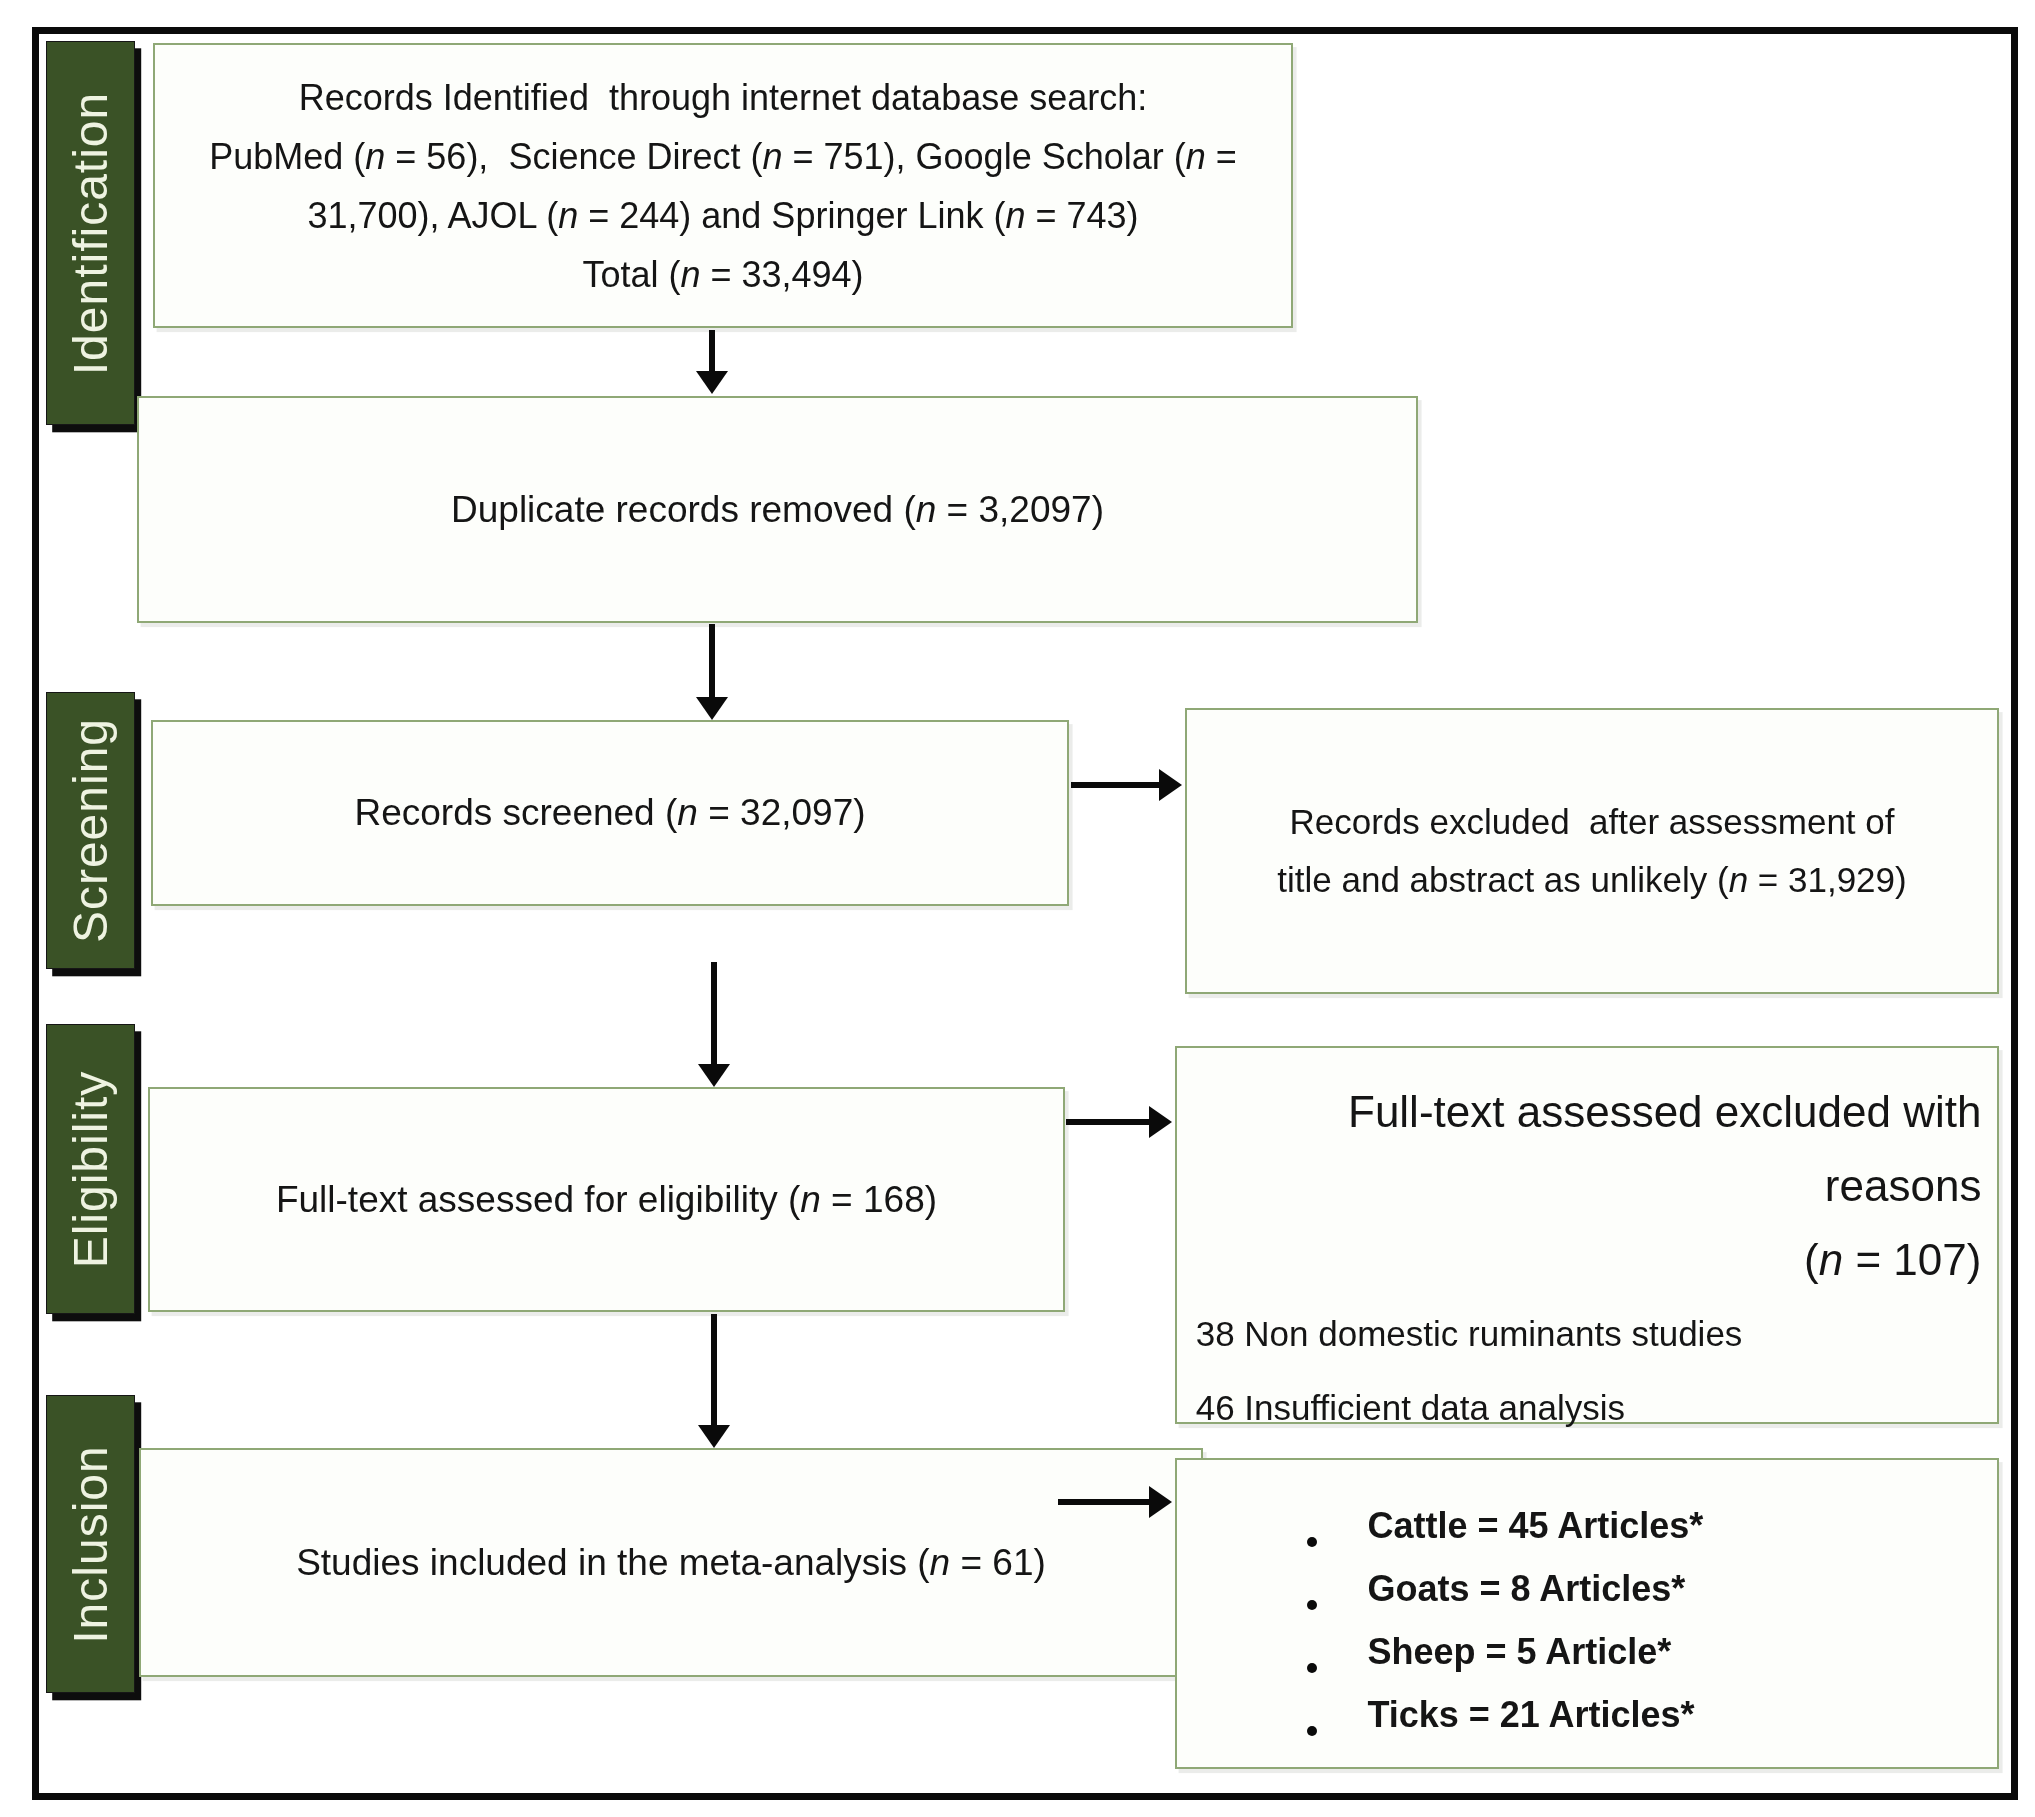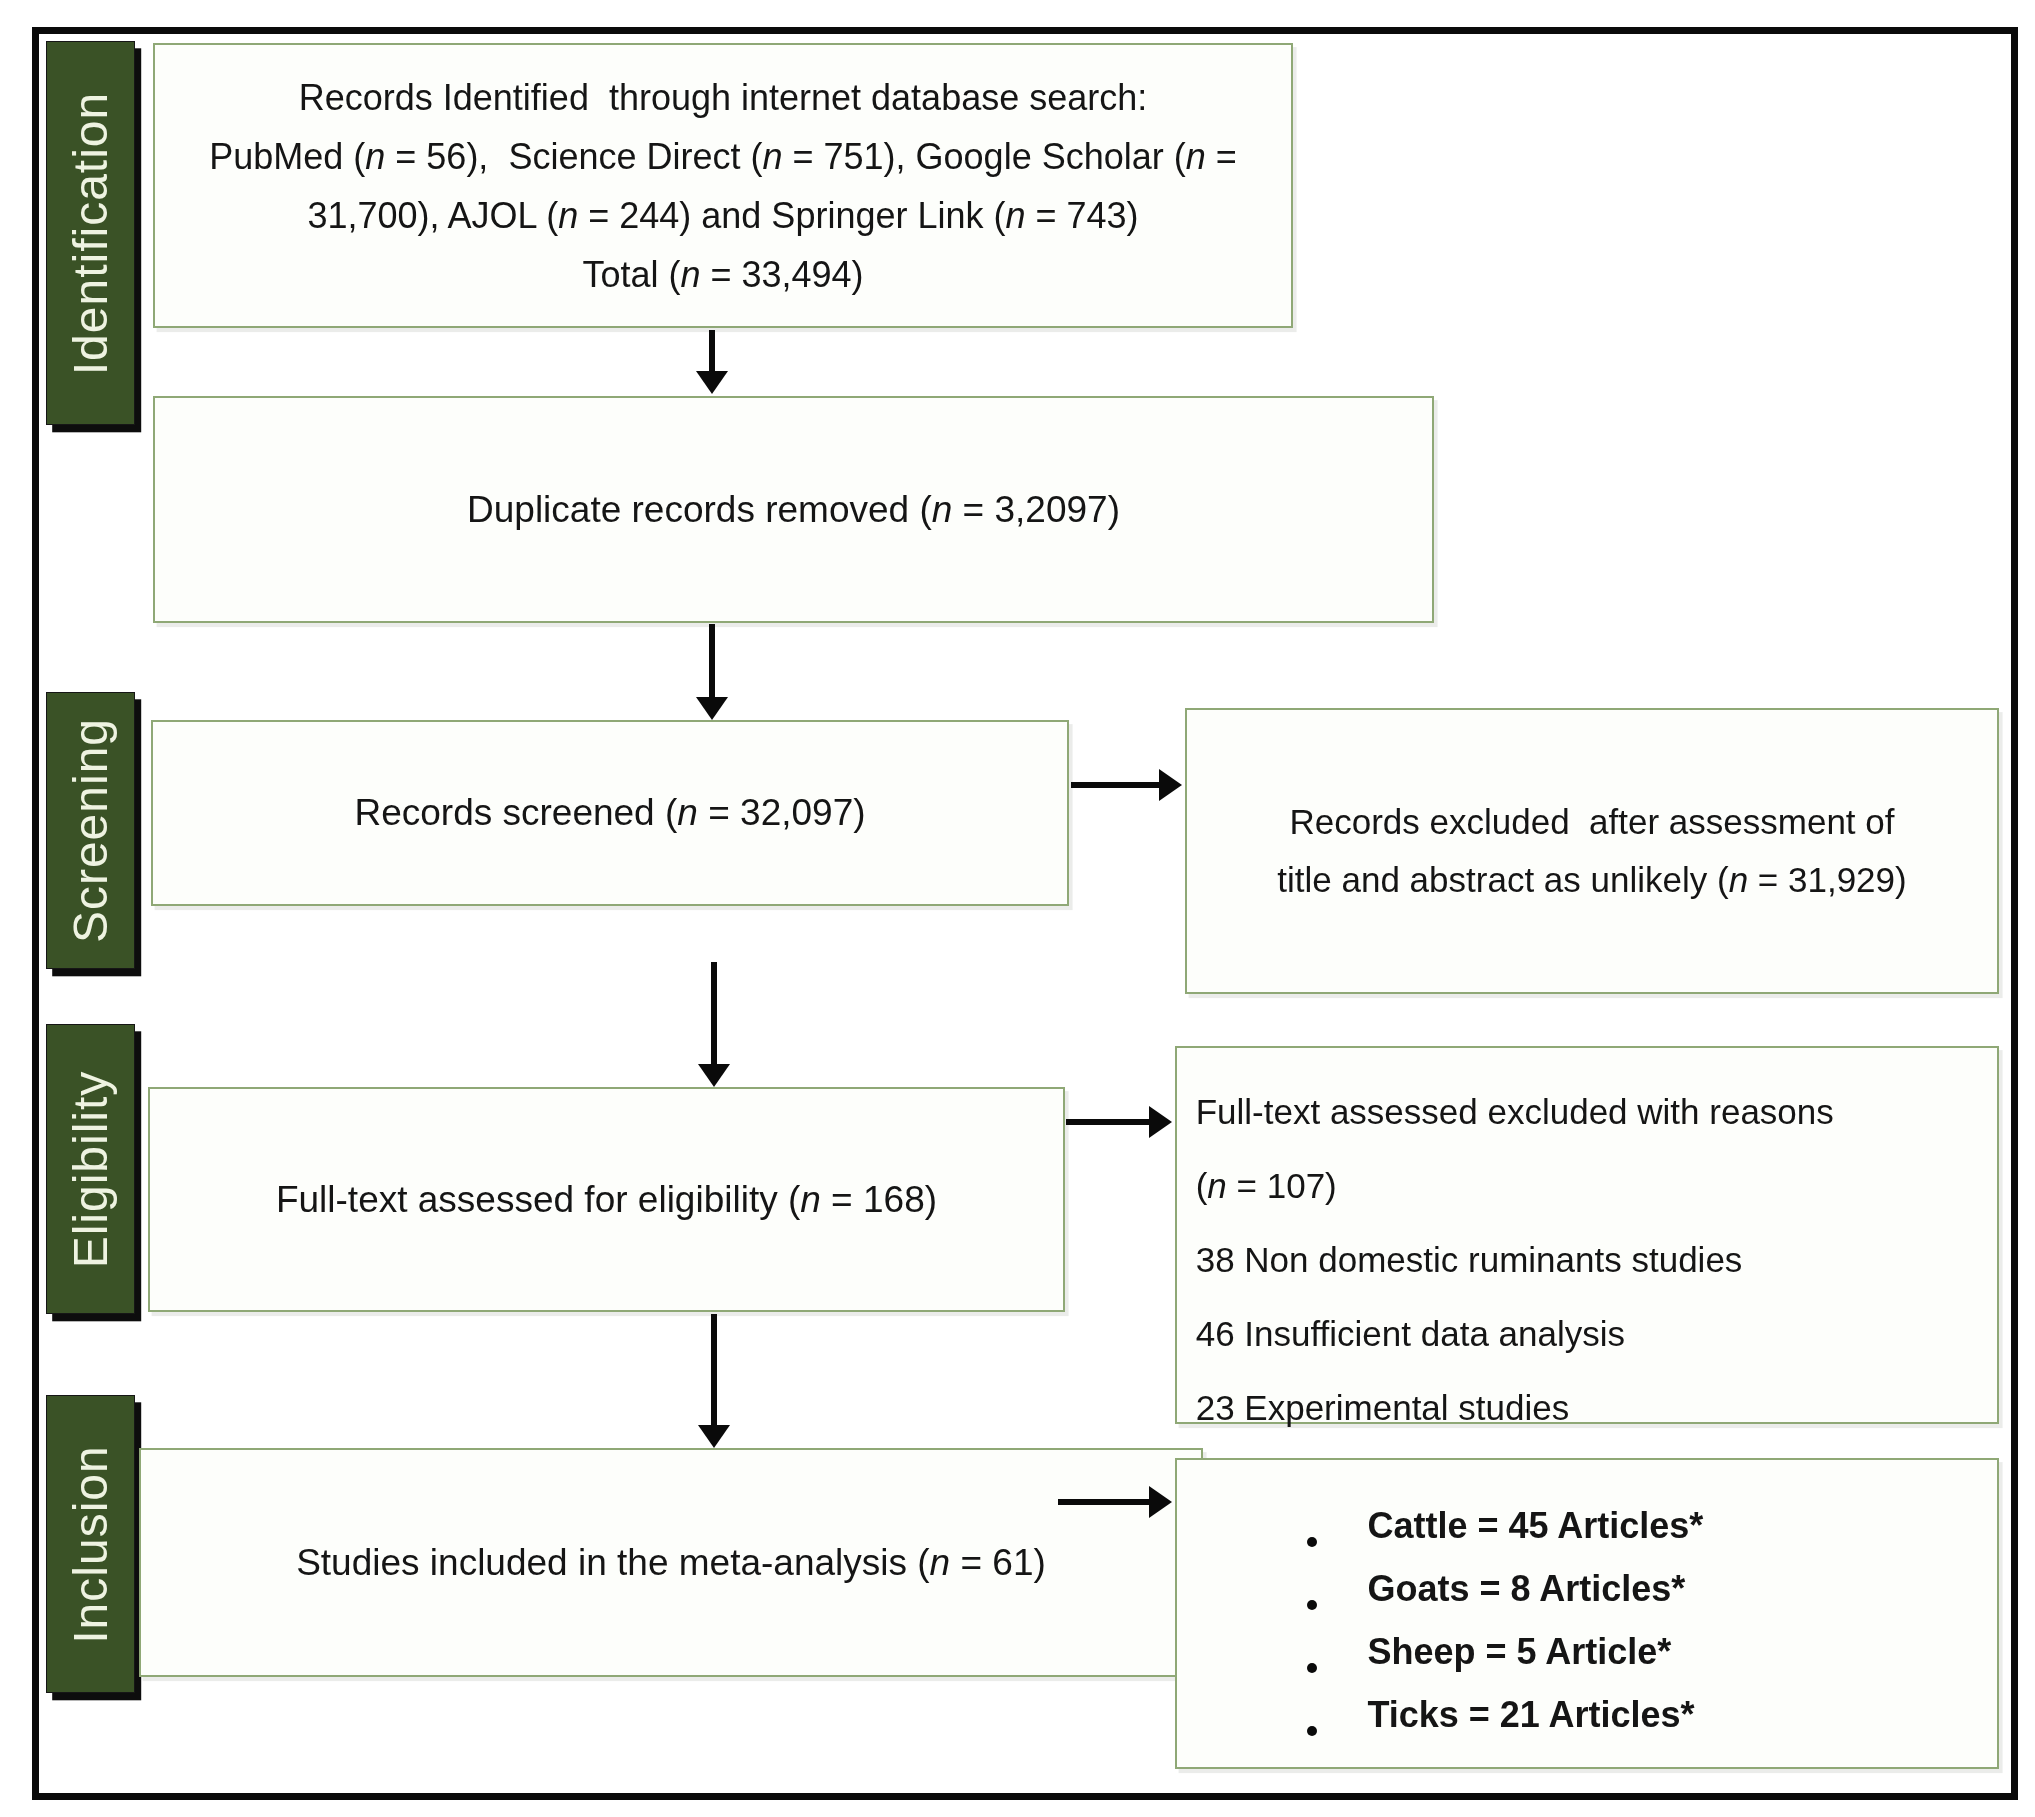--- a/index.html
+++ b/index.html
@@ -37,21 +37,21 @@
     box-sizing:border-box;
     box-shadow:3.6px 4.1px 0 rgba(90,100,80,0.12);
     display:flex;flex-direction:column;align-items:center;justify-content:center;
     text-align:center;
   }
   .fbox .line{white-space:pre-wrap;}
   .fs-main{font-size:37px;line-height:60px;}
   .fs-block{font-size:36px;line-height:59px;}
   .fbox i{font-style:italic;}
   .reasons-box{justify-content:flex-start;align-items:stretch;text-align:left;padding:27px 15.6px 0 18.7px;}
-  .reasons-box .tline{text-align:left;font-size:35px;line-height:74px;white-space:pre-wrap;}
+  .reasons-box .tline{text-align:right;font-size:44px;line-height:74px;white-space:pre-wrap;}
   .reasons-box .rline{text-align:left;font-size:35px;line-height:74px;white-space:pre-wrap;}
   .bullets-box{justify-content:flex-start;align-items:stretch;padding:24px 10.4px 0 130px;text-align:left;}
   .bullet-row{display:flex;align-items:flex-end;height:63px;font-weight:bold;}
   .bullet-dot{
     width:10.4px;height:10.4px;border-radius:50%;background:#0a0a0a;
     margin-right:50px;flex:0 0 auto;
   }
   .bullet-text{font-size:36px;white-space:pre-wrap;}
   .varrow{position:absolute;width:5.7px;background:#0a0a0a;}
   .varrow::after{
@@ -84,21 +84,21 @@
     <span class="vtext">Inclusion</span>
   </div>
 
   <div class="fbox fs-block" style="left:153px;top:43px;width:1140px;height:285px;padding:0 15.6px;">
     <div class="line">Records Identified  through internet database search:</div>
     <div class="line">PubMed (<i>n</i> = 56),  Science Direct (<i>n</i> = 751), Google Scholar (<i>n</i> =</div>
     <div class="line">31,700), AJOL (<i>n</i> = 244) and Springer Link (<i>n</i> = 743)</div>
     <div class="line">Total (<i>n</i> = 33,494)</div>
   </div>
 
-  <div class="fbox fs-main" style="left:153px;top:396px;width:1281px;height:227px;">
+  <div class="fbox fs-main" style="left:137px;top:396px;width:1281px;height:227px;">
     <div class="line">Duplicate records removed (<i>n</i> = 3,2097)</div>
   </div>
 
   <div class="fbox fs-main" style="left:151px;top:720px;width:918px;height:186px;">
     <div class="line">Records screened (<i>n</i> = 32,097)</div>
   </div>
 
   <div class="fbox" style="left:1185px;top:708px;width:814px;height:286px;padding:0 7.3px;font-size:35px;line-height:58px;">
     <div class="line">Records excluded  after assessment of</div>
     <div class="line">title and abstract as unlikely (<i>n</i> = 31,929)</div>

